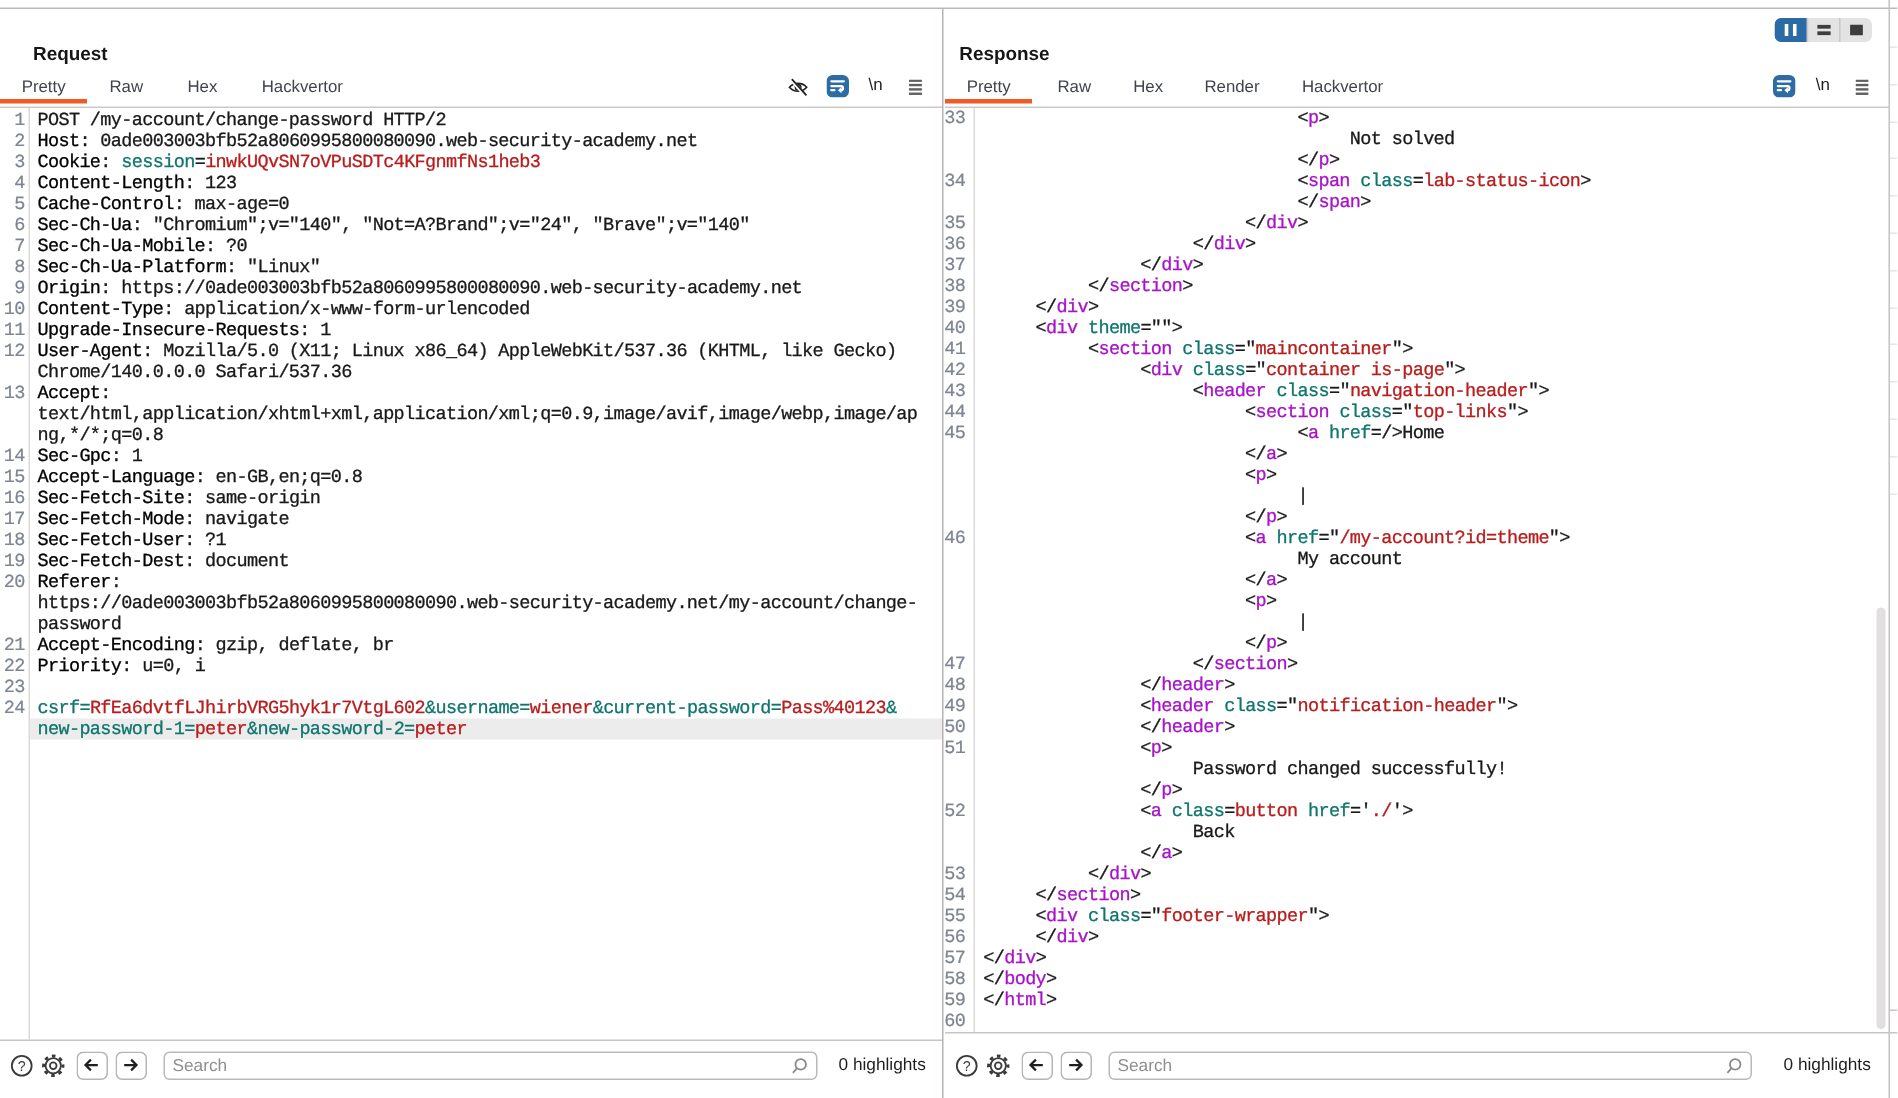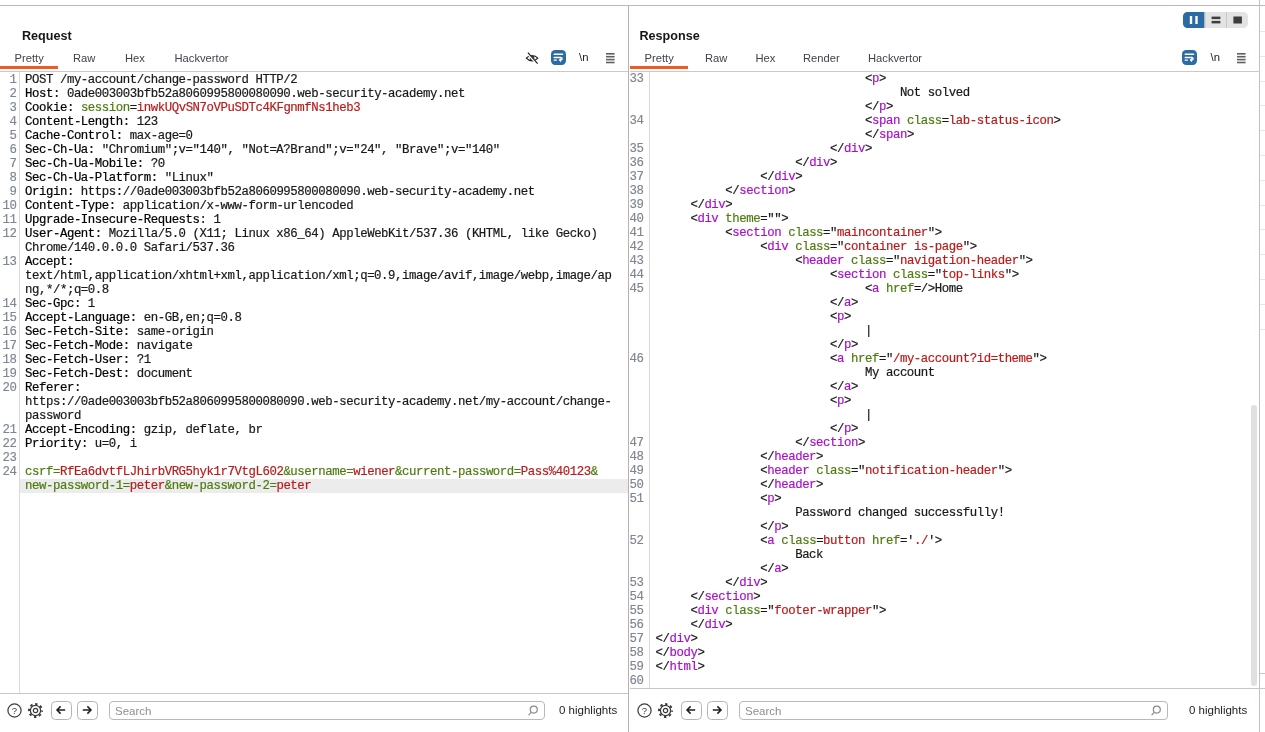--- a/index.html
+++ b/index.html
@@ -1,19 +1,19 @@
 <!DOCTYPE html>
 <html><head><meta charset="utf-8"><style>*{margin:0;padding:0;box-sizing:border-box}
 html,body{width:1265px;height:732px;background:#fff;overflow:hidden}
 body{position:relative;font-family:"Liberation Sans",sans-serif;-webkit-font-smoothing:antialiased}
 .a{position:absolute}
 pre{font-family:"Liberation Mono",monospace;font-size:12.35px;letter-spacing:-0.425px;line-height:14px;color:#191919;-webkit-text-stroke:0.2px}
 pre i{font-style:normal}
 .h{color:#000000}
-.b{color:#4d7c0f}
+.b{color:#0f766e}
 .r{color:#b91c1c}
 .t{color:#a912c9}
 .num{color:#7e8591;text-align:right;-webkit-text-stroke:0.15px}
 .ttl{font-size:12.6px;font-weight:bold;color:#161616;line-height:14px}
 </style></head><body>
 <div class="a" style="left:0;top:5px;width:1265px;height:1px;background:#bdb8b8"></div>
 <div class="a" style="left:628px;top:6px;width:1px;height:726px;background:#b9b1b1"></div>
 <div class="a" style="left:1259px;top:0;width:1px;height:732px;background:#c6c0c0"></div>
 <div class="a" style="left:1260px;top:31.0px;width:5px;height:1px;background:#e8e6e6"></div>
 <div class="a" style="left:1260px;top:55.8px;width:5px;height:1px;background:#e8e6e6"></div>

